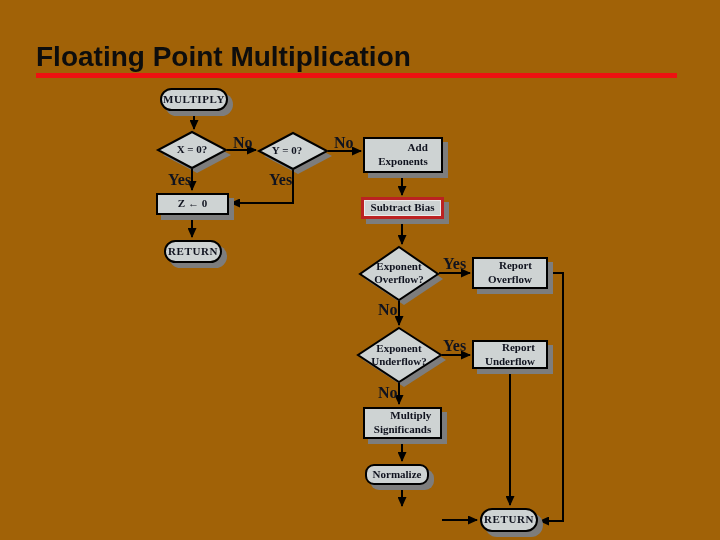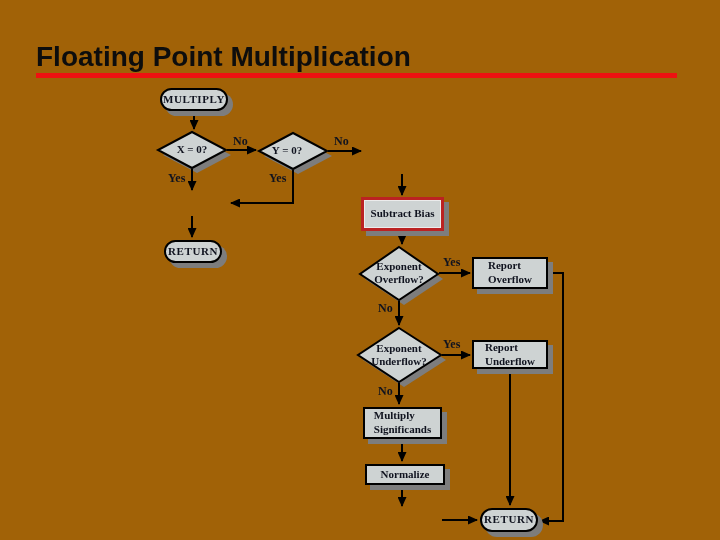--- a/index.html
+++ b/index.html
@@ -20,42 +20,42 @@
   .title-underline{
     position:absolute;left:36px;top:73px;
     width:641px;height:5px;background:#ee1111;
   }
   .connector-layer{position:absolute;left:0;top:0;z-index:1;}
   .node{
     position:absolute;z-index:2;box-sizing:border-box;
     background:#ced3d3;border:2px solid #000;
     box-shadow:5px 5px 0 0 #7d7d7d;
     display:flex;align-items:center;justify-content:center;
-    text-align:left;
+    text-align:right;
     font-family:"Liberation Serif", serif;font-weight:bold;
     font-size:11px;line-height:1.25;color:#10131f;
     white-space:pre-line;
   }
   .stadium{border-radius:12px;letter-spacing:0.6px;}
   .highlight{
     border:3px solid #bb2222;
     box-shadow:5px 5px 0 0 #7d7d7d, inset 0 0 0 1px #ececec;
   }
   .dlabel{
     position:absolute;z-index:3;
     display:flex;align-items:center;justify-content:center;
     text-align:center;
     font-family:"Liberation Serif", serif;font-weight:bold;
     font-size:11px;line-height:1.2;color:#10131f;
     white-space:pre-line;pointer-events:none;
   }
   .edge-label{
     position:absolute;z-index:3;
     font-family:"Liberation Serif", serif;font-weight:bold;
-    font-size:12px;color:#10131f;white-space:nowrap;
+    font-size:16px;color:#10131f;white-space:nowrap;
   }
 </style>
 </head>
 <body>
 
 <div class="slide">
 
   <div class="slide-title">Floating Point Multiplication</div>
   <div class="title-underline"></div>
 
@@ -96,36 +96,39 @@
       <path d="M510 370 L510 505" marker-end="url(#arw)"></path>
       <path d="M548 273 L563 273 L563 521 L540 521" marker-end="url(#arw)"></path>
       <path d="M192 169 L192 190" marker-end="url(#arw)"></path>
       <path d="M293 170 L293 203 L231 203" marker-end="url(#arw)"></path>
       <path d="M192 216 L192 237" marker-end="url(#arw)"></path>
     </g>
   </svg>
 
   <div class="node stadium" style="left:160px;top:88px;width:68px;height:23px;">MULTIPLY</div>
 
+  <div class="node" style="left:156px;top:193px;width:73px;height:22px;">Z ← 0</div>
 
   <div class="node stadium" style="left:164px;top:240px;width:58px;height:23px;">RETURN</div>
 
+  <div class="node" style="left:363px;top:137px;width:80px;height:36px;">Add
+Exponents</div>
 
-  <div class="node highlight" style="left:361px;top:197px;width:83px;height:34px;">Subtract Bias</div>
+  <div class="node highlight" style="left:361px;top:197px;width:83px;height:22px;">Subtract Bias</div>
 
   <div class="node" style="left:472px;top:257px;width:76px;height:32px;">Report
 Overflow</div>
 
   <div class="node" style="left:472px;top:340px;width:76px;height:29px;">Report
 Underflow</div>
 
   <div class="node" style="left:363px;top:407px;width:79px;height:32px;">Multiply
 Significands</div>
 
-  <div class="node" style="left:365px;top:464px;width:80px;height:21px;">Normalize</div>
+  <div class="node" style="left:365px;top:464px;width:64px;height:21px;border-radius:9px;">Normalize</div>
 
 
   <div class="node stadium" style="left:480px;top:508px;width:58px;height:24px;">RETURN</div>
 
   <div class="dlabel" style="left:157px;top:139px;width:70px;height:22px;">X = 0?</div>
   <div class="dlabel" style="left:252px;top:140px;width:70px;height:22px;">Y = 0?</div>
   <div class="dlabel" style="left:359px;top:251px;width:80px;height:44px;">Exponent
 Overflow?</div>
   <div class="dlabel" style="left:357px;top:333px;width:84px;height:44px;">Exponent
 Underflow?</div>

